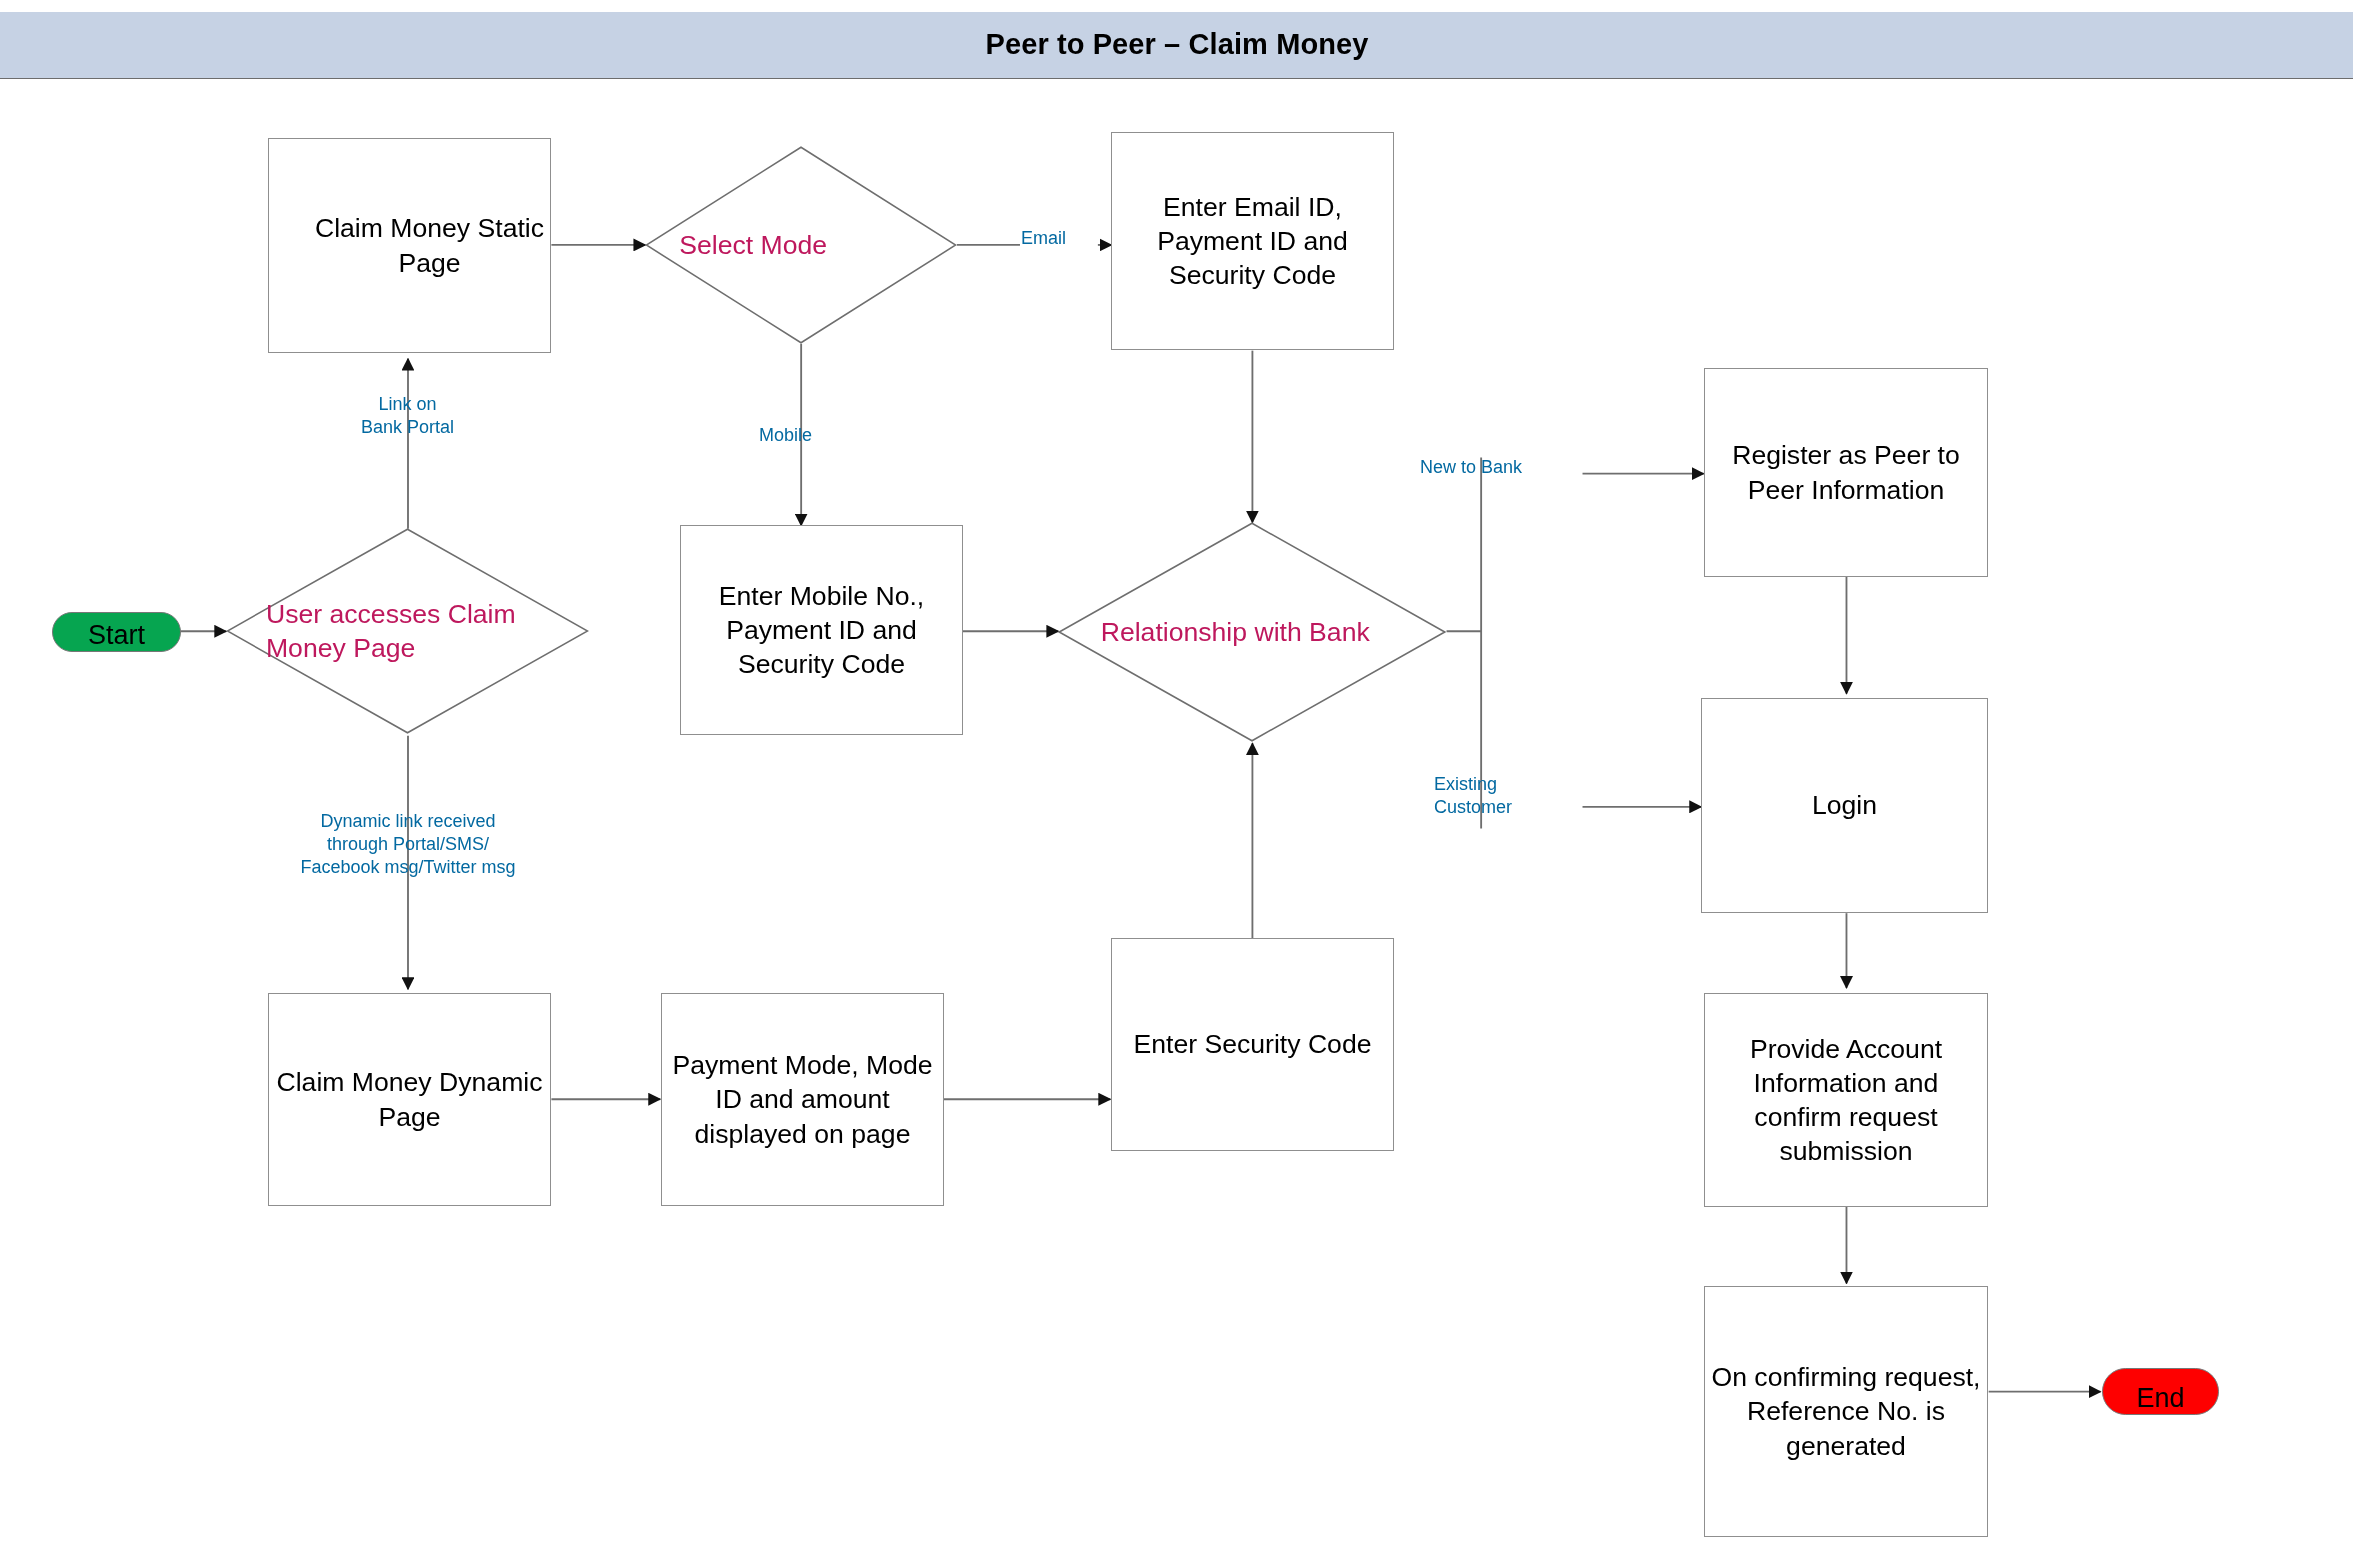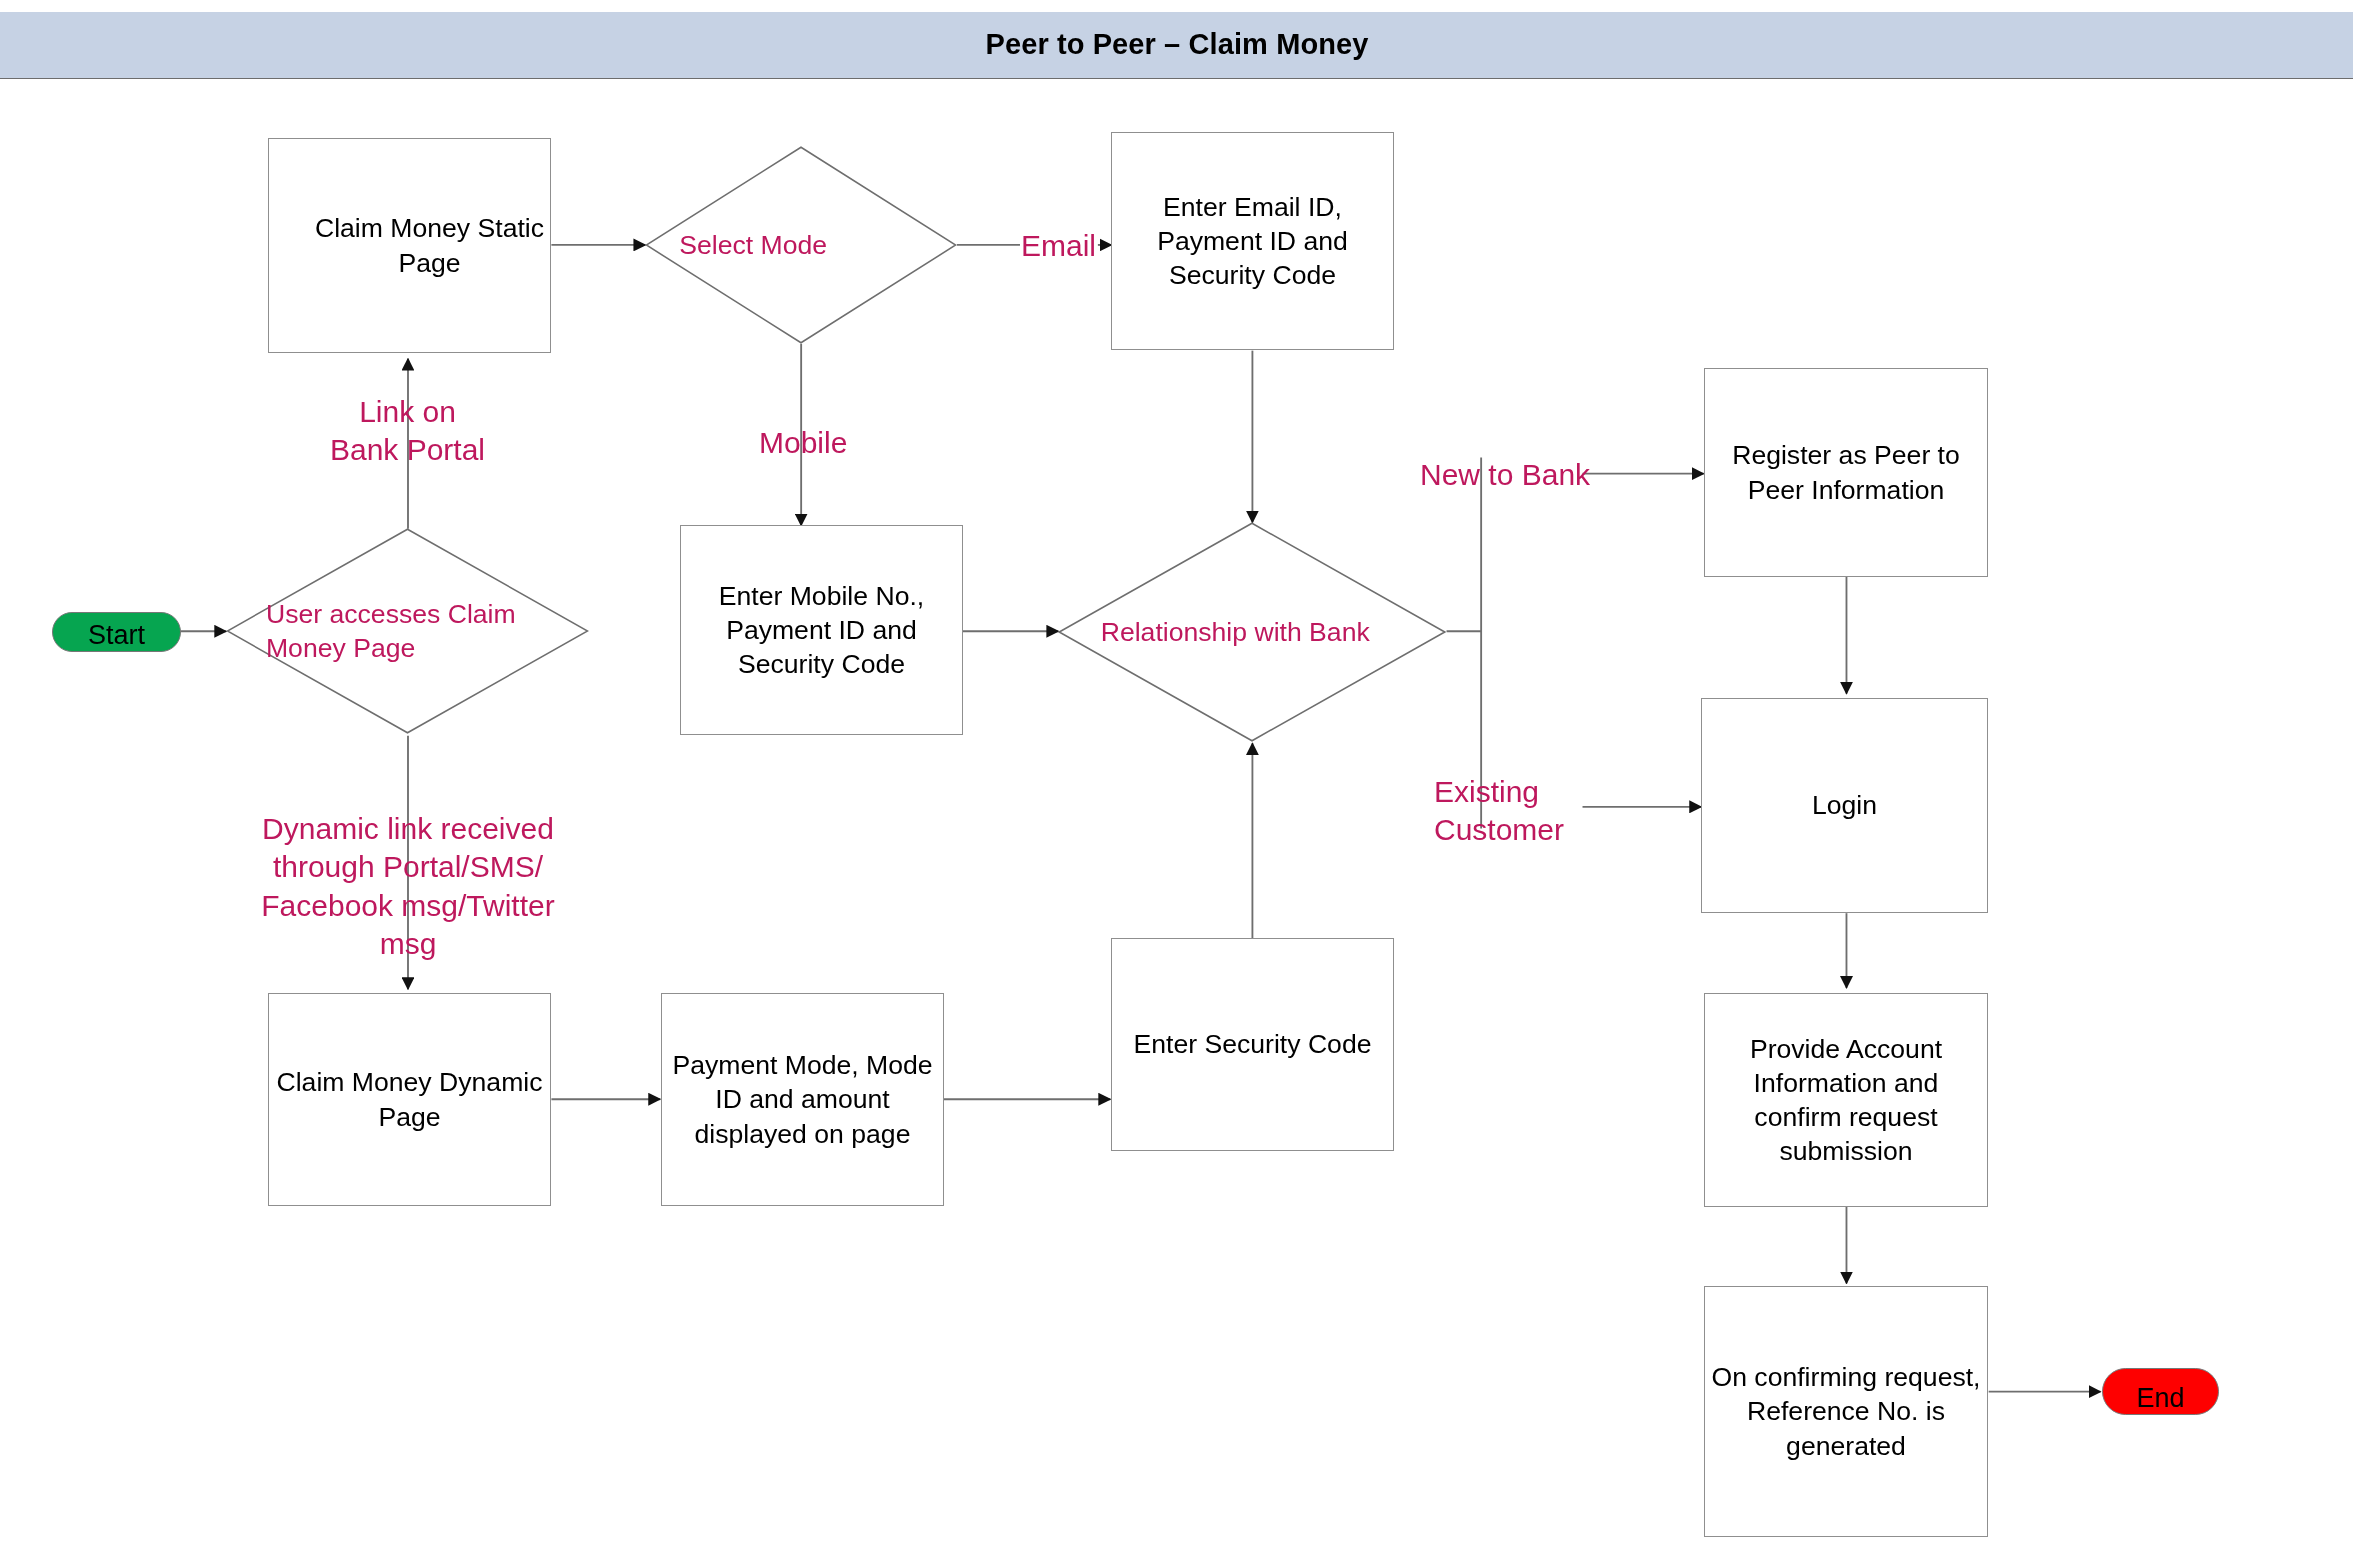--- a/index.html
+++ b/index.html
@@ -93,23 +93,23 @@
     font-size: 27px;
     color: #000000;
     border: 1.2px solid #777777;
     box-sizing: border-box;
   }
   .term-start { background: #06a550; border-radius: 617px; }
   .term-end   { background: #fe0000; border-radius: 617px; }
   
   .edge-label {
     position: absolute;
-    font-size: 30px;
+    font-size: 18px;
     line-height: 1.28;
-    color: #be185d;
+    color: #0369a1;
     background: transparent;
     white-space: pre;
   }
   .el-center { text-align: center; }
   .el-left   { text-align: left; }
 </style>
 </head>
 <body>
 
 <div id="app">

